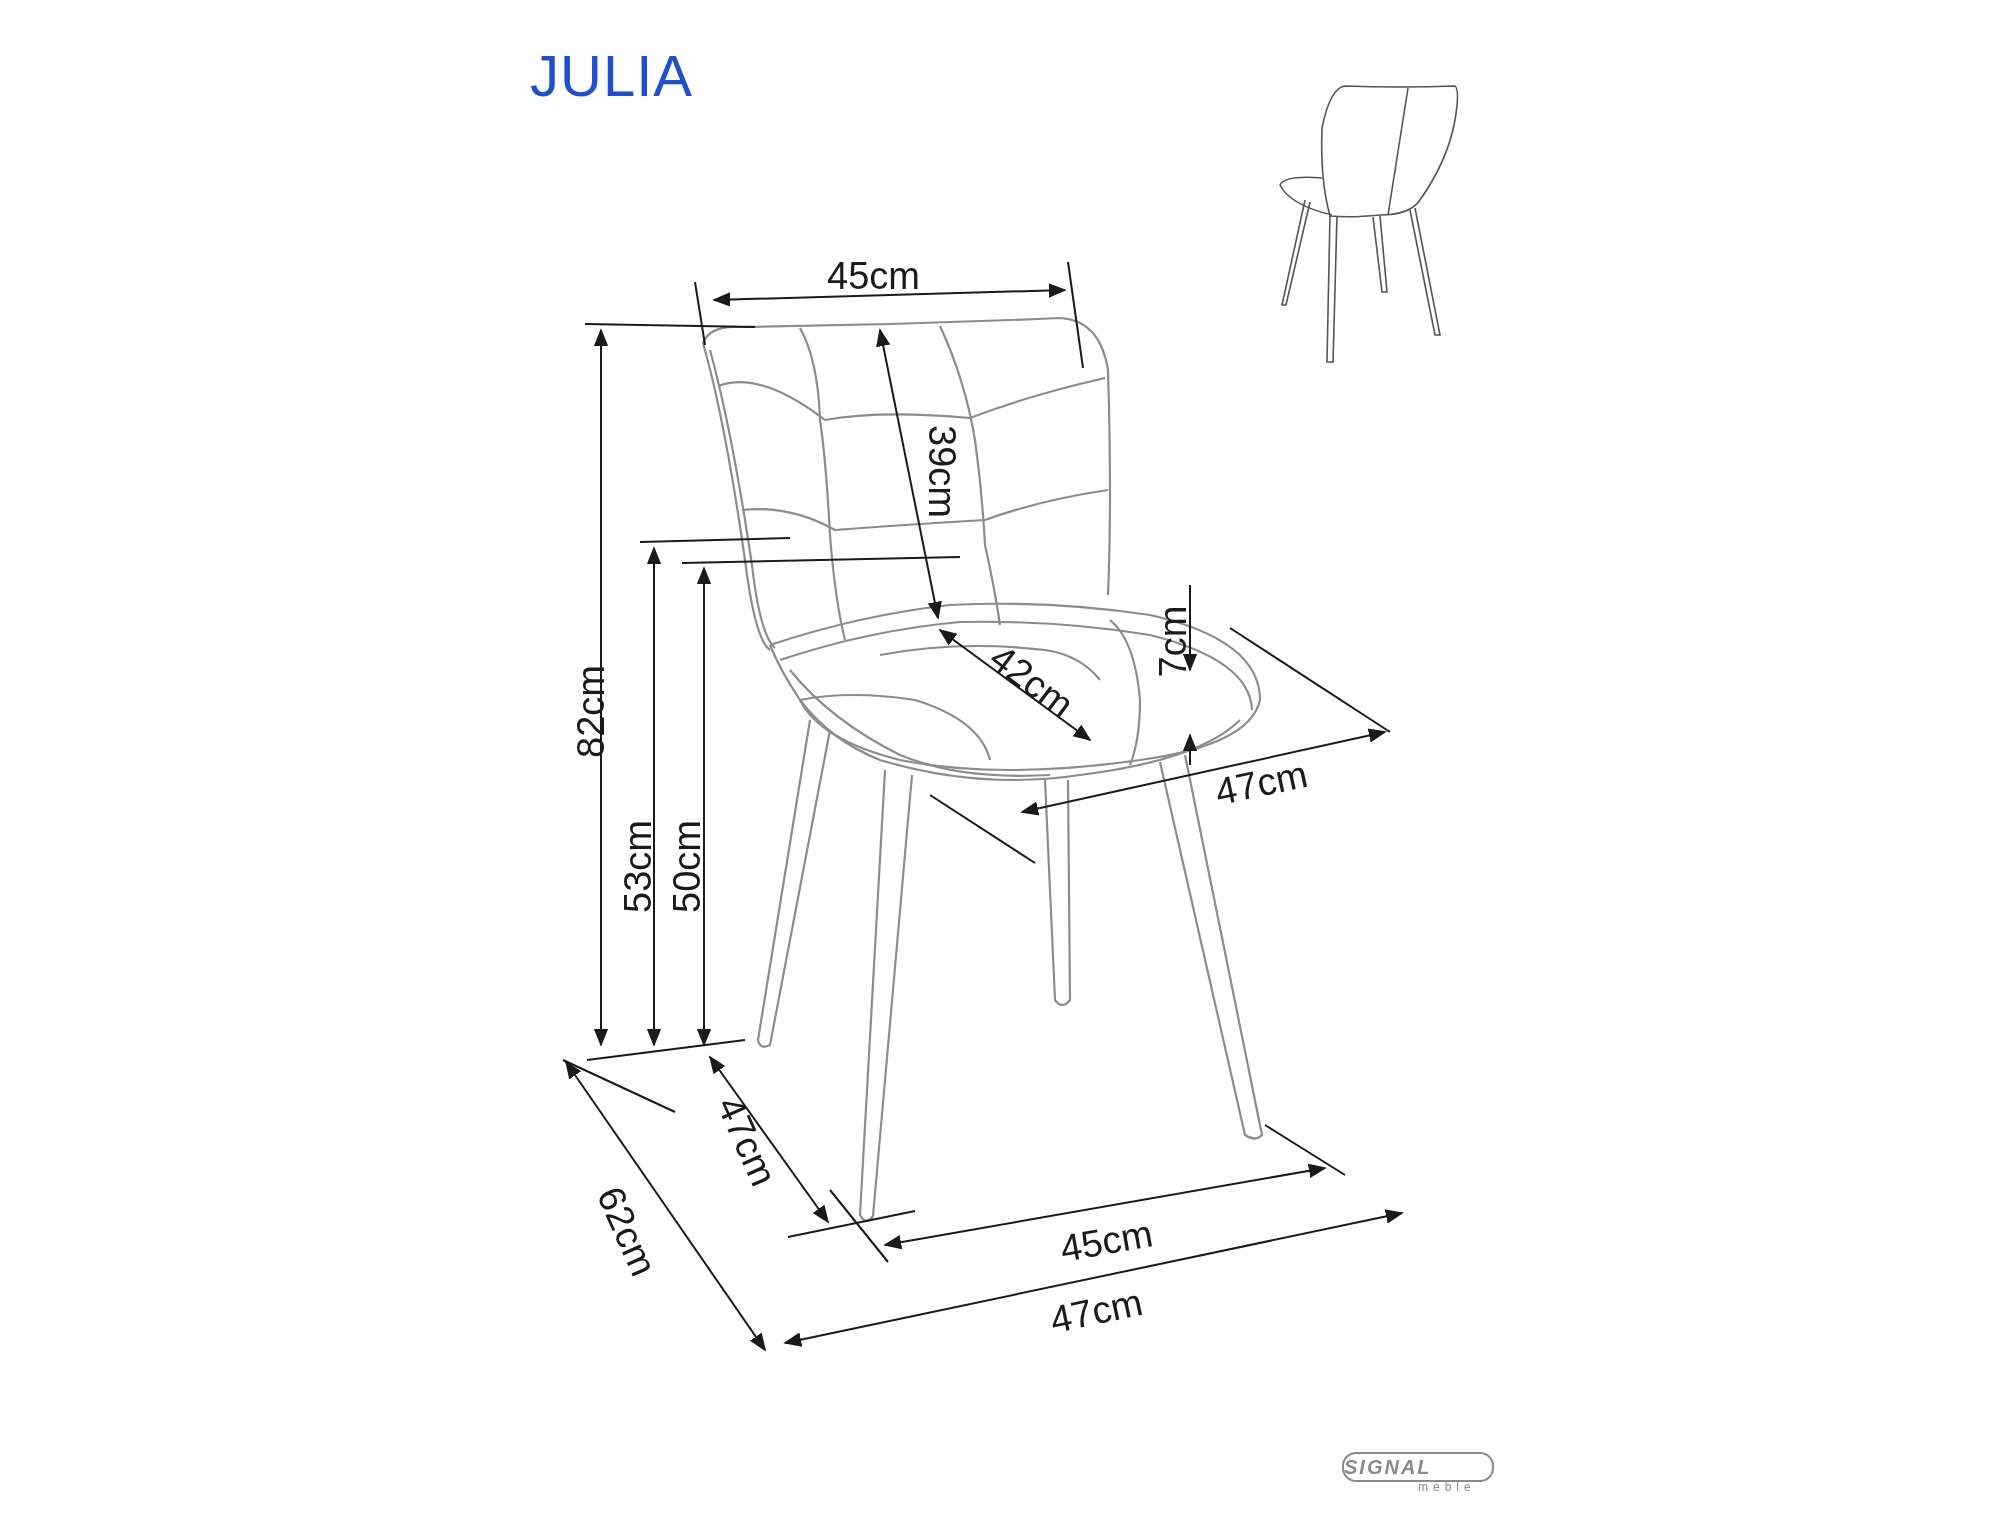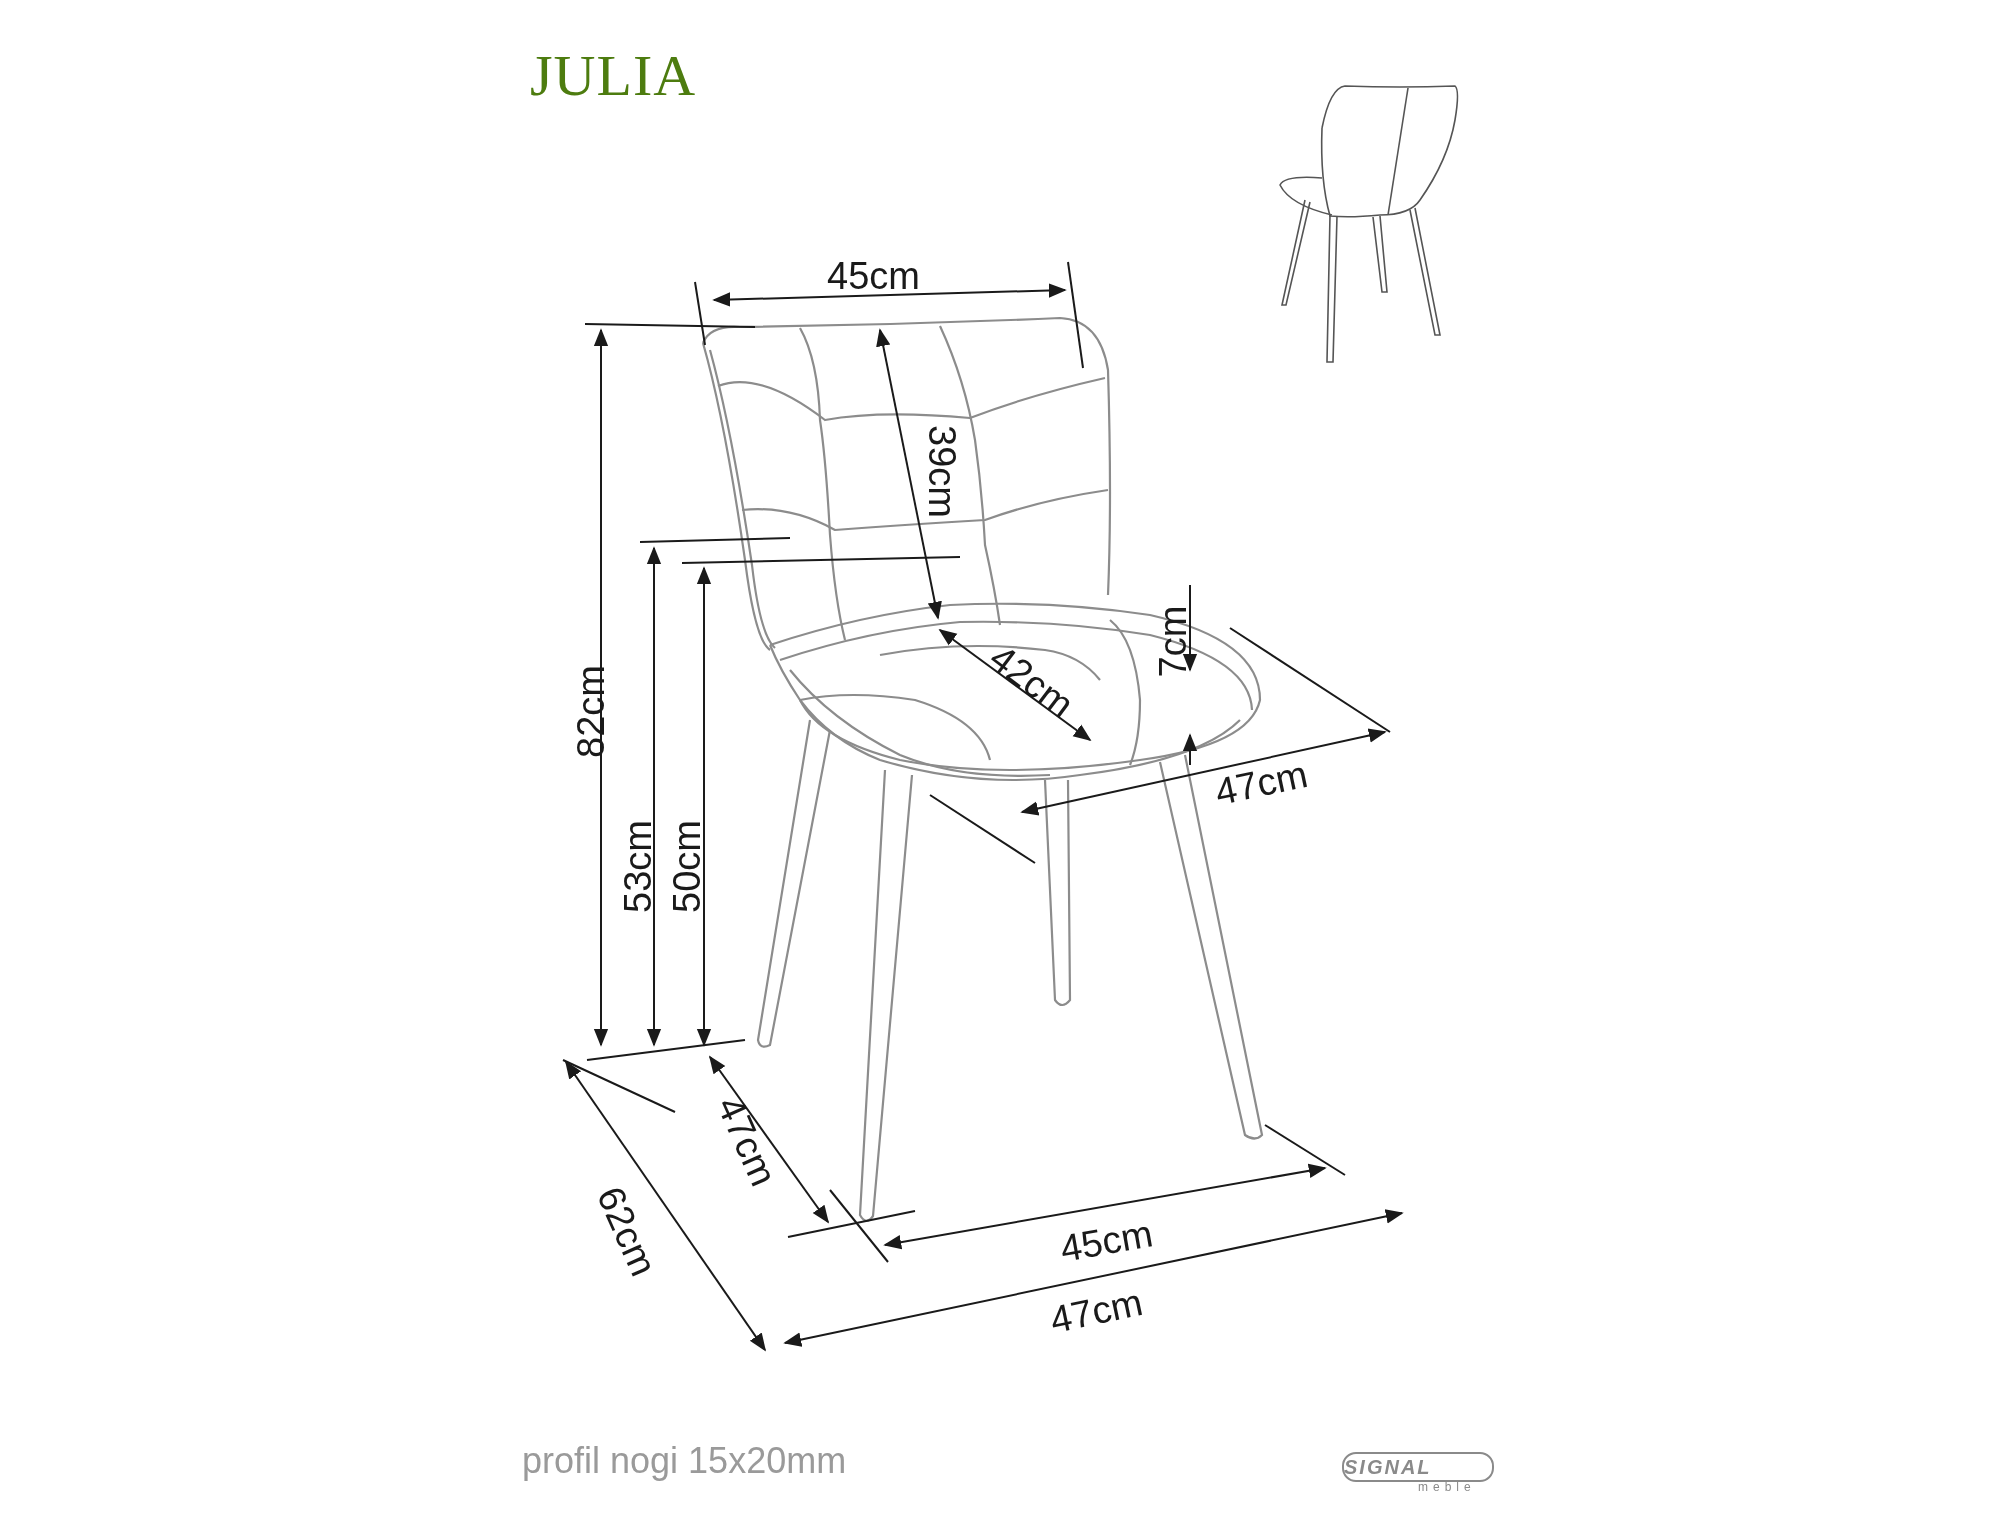--- a/index.html
+++ b/index.html
@@ -1,18 +1,18 @@
 <!DOCTYPE html>
 <html><head>
 <meta charset="utf-8">
 <style>
   html, body { margin:0; padding:0; background:#ffffff; }
   #stage { position:relative; width:2000px; height:1530px; background:#ffffff; overflow:hidden; font-family:"Liberation Sans", sans-serif; }
   svg.drawing { position:absolute; left:0; top:0; }
-  .title { position:absolute; left:530px; top:42px; font-size:58px; color:#4d7c0f; letter-spacing:1px; font-family:Liberation Serif, serif; }
+  .title { position:absolute; left:530px; top:42px; font-size:58px; color:#1d4ed8; letter-spacing:1px; font-family:Liberation Sans, sans-serif; }
   .dim { position:absolute; font-size:38px; color:#1a1a1a; white-space:nowrap; font-family:"Liberation Sans", sans-serif; transform-origin:center center; }
   .footnote { position:absolute; left:522px; top:1440px; font-size:36px; color:#9a9a9a; font-family:"Liberation Sans", sans-serif; }
   .logo { position:absolute; left:1342px; top:1452px; width:148px; height:26px; border:2px solid #8a8a8a; border-radius:14px; display:flex; align-items:center; justify-content:flex-start; }
   .logo-text { font-size:20px; font-weight:bold; font-style:italic; color:#8a8a8a; letter-spacing:2px; font-family:"Liberation Sans", sans-serif; }
   .logo-sub { position:absolute; left:1418px; top:1480px; font-size:12px; color:#8a8a8a; letter-spacing:5px; font-family:"Liberation Sans", sans-serif; }
 </style>
 </head>
 <body>
 
 <div id="stage">
@@ -110,18 +110,17 @@
   <div class="dim" style="left:1138px; top:620px; transform:rotate(-90deg);">7cm</div>
   <div class="dim" style="left:1215px; top:762px; transform:rotate(-12deg);">47cm</div>
   <div class="dim" style="left:545px; top:690px; transform:rotate(-90deg);">82cm</div>
   <div class="dim" style="left:592px; top:845px; transform:rotate(-90deg);">53cm</div>
   <div class="dim" style="left:641px; top:845px; transform:rotate(-90deg);">50cm</div>
   <div class="dim" style="left:700px; top:1120px; transform:rotate(66deg);">47cm</div>
   <div class="dim" style="left:580px; top:1210px; transform:rotate(66deg);">62cm</div>
   <div class="dim" style="left:1060px; top:1220px; transform:rotate(-10deg);">45cm</div>
   <div class="dim" style="left:1050px; top:1290px; transform:rotate(-12deg);">47cm</div>
 
-  <div class="footnote">profil nogi 15x20mm</div>
   <div class="logo">
     <span class="logo-text">SIGNAL</span>
   </div>
   <div class="logo-sub">meble</div>
 </div>
 
 </body></html>

